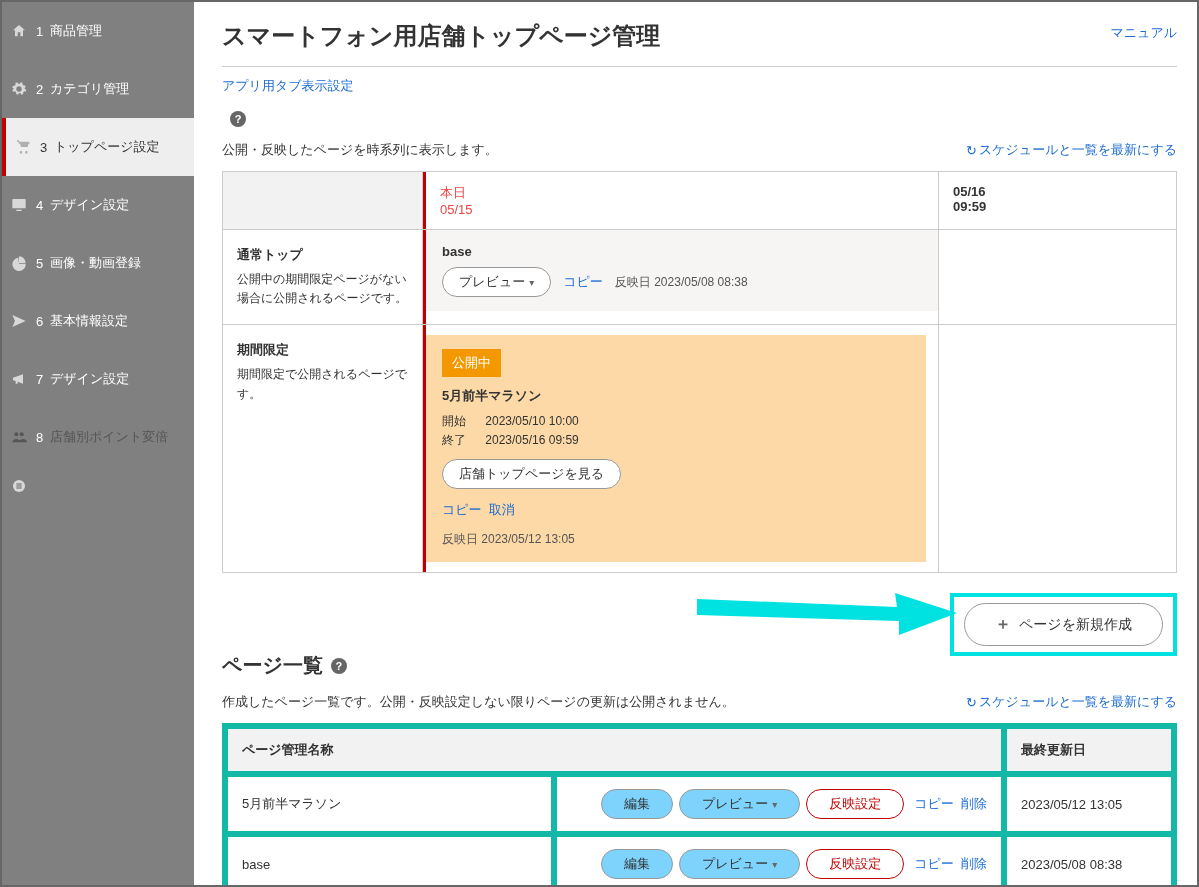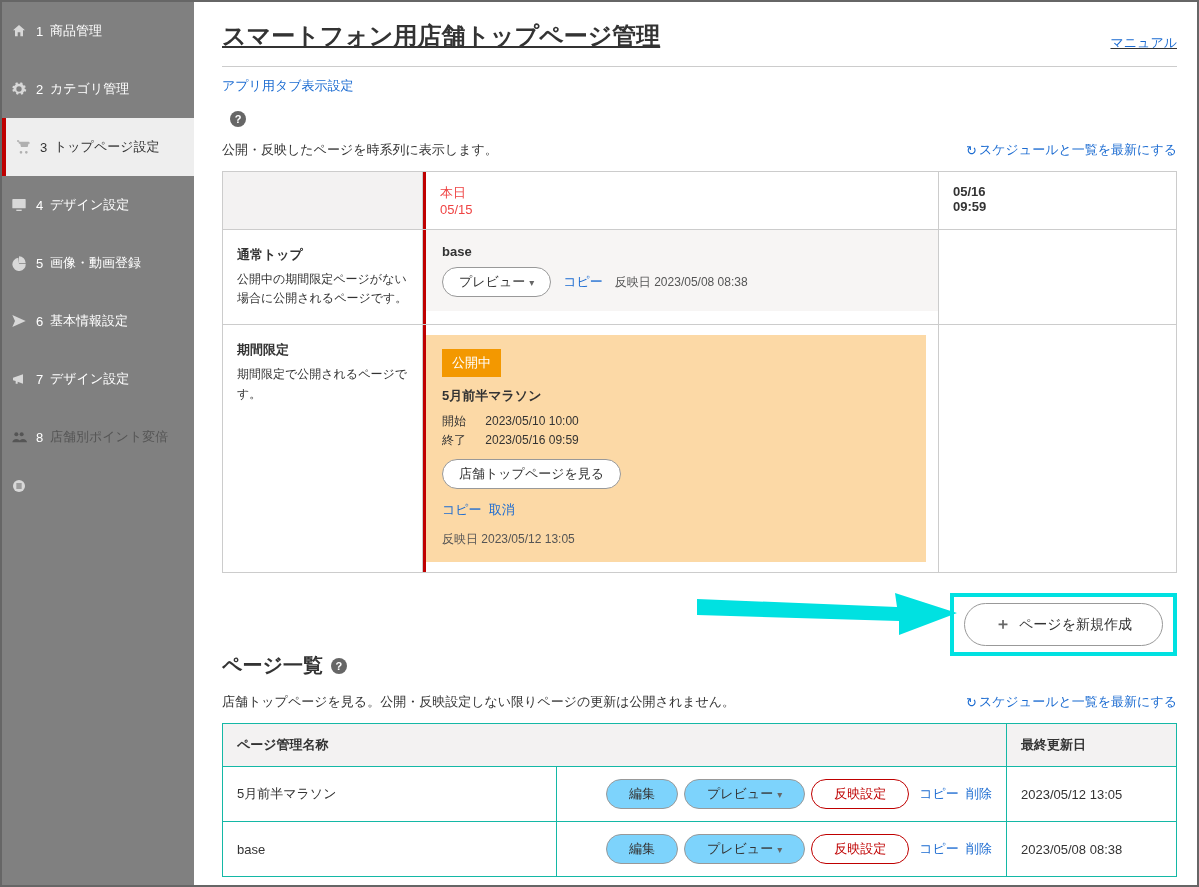--- a/index.html
+++ b/index.html
@@ -58,21 +58,21 @@
   color: #d8d8d8;
 }
 .main {
   position: absolute;
   left: 192px; top: 0;
   right: 0; bottom: 0;
   background: #fff;
   padding: 18px 20px 0 28px;
   overflow: hidden;
 }
-.topline { display: flex; align-items: flex-end; justify-content: space-between; text-decoration: underline; }
+.topline { display: flex; align-items: flex-start; justify-content: space-between; }
 h1 { font-size: 24px; font-weight: 700; }
 .manual-link { color: #1b6bd1; font-size: 13px; cursor: pointer; margin-top: 4px; }
 hr.sep { border: none; border-top: 1px solid #ccc; margin: 14px 0 10px; }
 .tab-link { color: #1b6bd1; font-size: 13px; cursor: pointer; }
 .section-title { font-size: 20px; font-weight: 700; margin-top: 16px; display: flex; align-items: center; }
 .help {
   display: inline-flex; align-items: center; justify-content: center;
   width: 16px; height: 16px; border-radius: 50%; background: #666; color: #fff;
   font-size: 11px; margin-left: 8px; cursor: pointer;
 }
@@ -162,21 +162,21 @@
 }
 
 .list-table {
   width: 100%;
   border: 1px solid #ccc;
   border-collapse: collapse;
   margin-top: 12px;
   font-size: 13px;
 }
 .list-table th, .list-table td {
-  border: 1px solid #14b8a6;
+  border: 6px solid #14b8a6;
   padding: 12px 14px;
   text-align: left;
   vertical-align: middle;
 }
 .list-table th { background: #f3f2f2; font-weight: 700; }
 .name-col { width: auto; }
 .actions-cell { white-space: nowrap; }
 .btn-plain {
   display: inline-flex; align-items: center; justify-content: center;
   border: 1px solid #999; background: #7dd3fc; color: #333;
@@ -381,21 +381,21 @@
     </div>
 
     <div class="section-row2">
       <div class="section-title" style="margin-top:0;">
         <span>ページ一覧</span>
         <span class="help">?</span>
       </div>
     </div>
 
     <div class="subrow">
-      <span>店舗トップページを見る。公開・反映設定しない限りページの更新は公開されません。</span>
+      <span>作成したページ一覧です。公開・反映設定しない限りページの更新は公開されません。</span>
       <span class="refresh-link">スケジュールと一覧を最新にする</span>
     </div>
 
     <table class="list-table">
       <thead>
         <tr>
           <th class="name-col" colspan="2">ページ管理名称</th>
           <th class="date-col">最終更新日</th>
         </tr>
       </thead>

